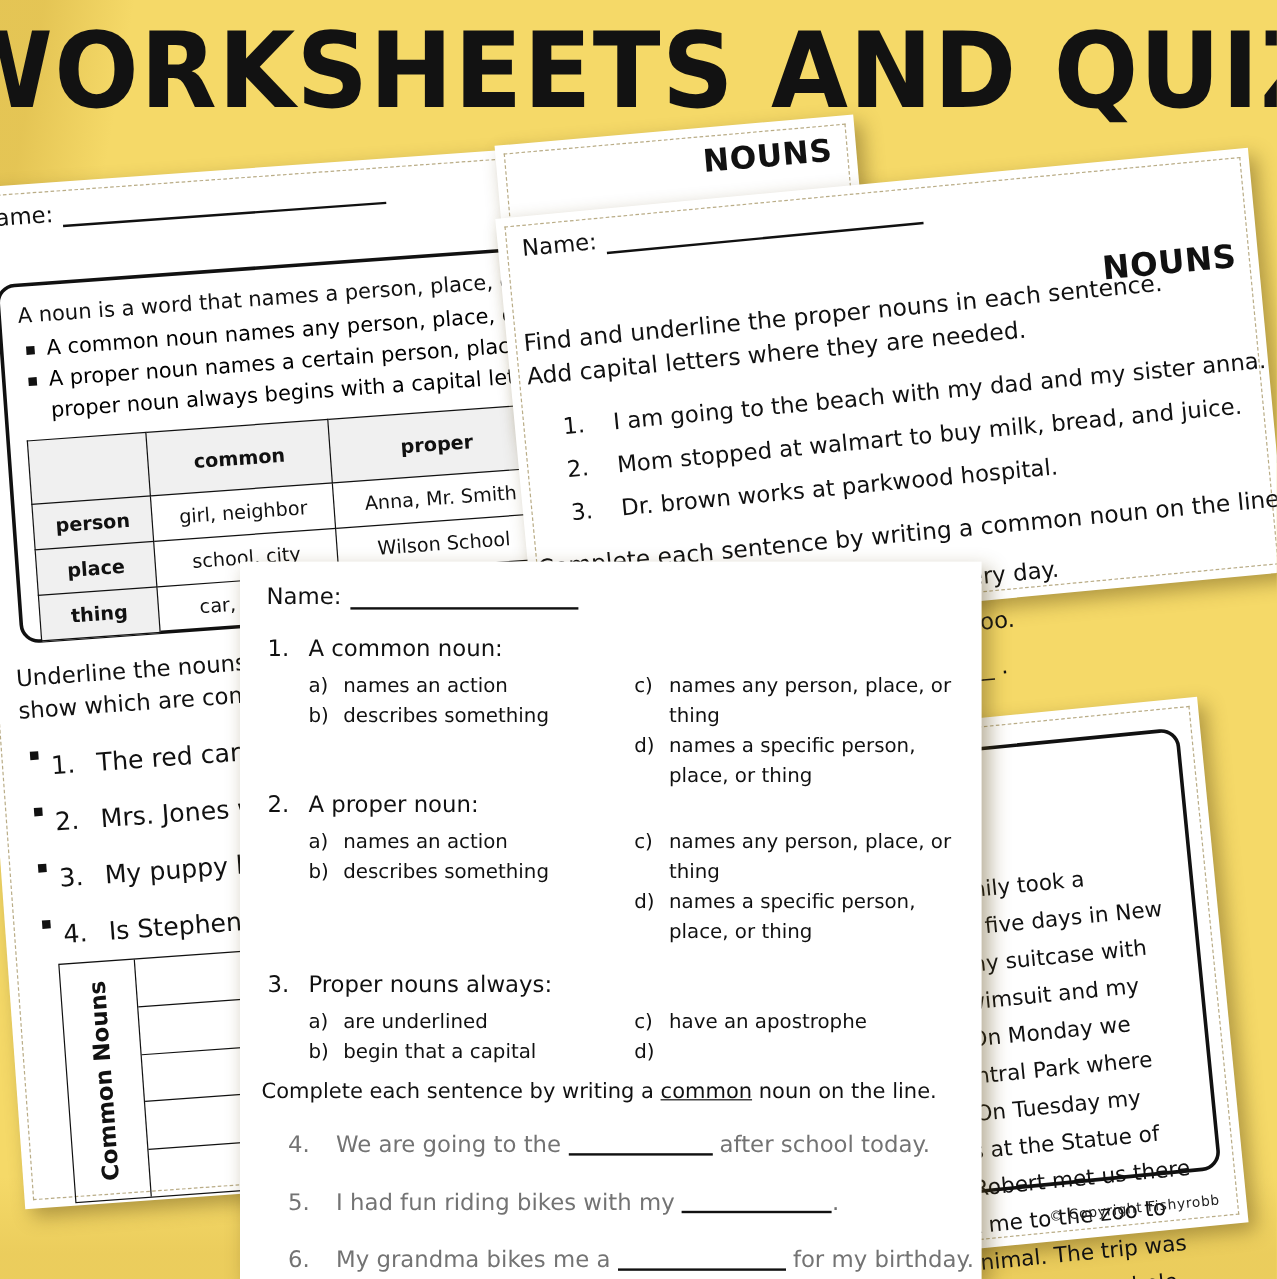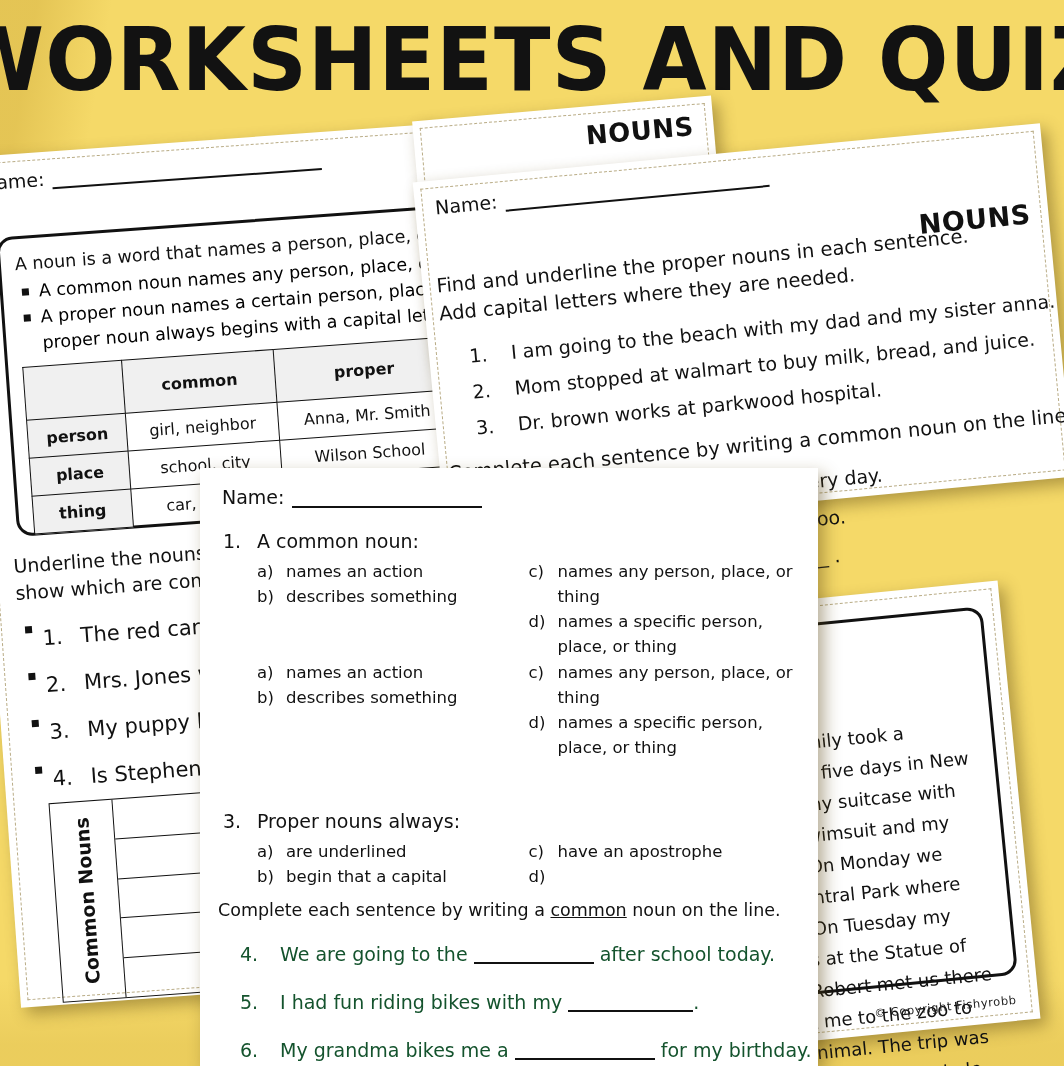--- a/index.html
+++ b/index.html
@@ -96,21 +96,21 @@
   #sheet5 .qblock{position:absolute;left:23px;right:18px;}
   .qstem{font-size:19px;color:#111;margin-bottom:7px;}
   .qstem b{font-weight:400;display:inline-block;width:34px;}
   .qopts{display:flex;gap:0;padding-left:34px;}
   .qcol{width:50%;}
   .qopt{font-size:16.5px;line-height:25px;color:#111;display:flex;gap:9px;}
   .qopt .mk{width:20px;flex:0 0 20px;}
   .fillinstr{position:absolute;left:18px;font-size:17.5px;color:#111;}
   .fillinstr u{text-decoration:underline;}
   ol.fills{position:absolute;left:40px;margin:0;padding:0;list-style:none;right:18px;}
-  ol.fills li{font-size:19px;line-height:48px;color:#14532d;white-space:nowrap;}
+  ol.fills li{font-size:19px;line-height:48px;color:#737373;white-space:nowrap;}
   ol.fills li b{font-weight:400;display:inline-block;width:40px;}
   .blank{display:inline-block;border-bottom:2px solid #111;vertical-align:-3px;}
 </style>
 </head>
 <body>
 
 <div class="bg-shade"></div>
 
 <div class="title">WORKSHEETS AND QUIZ</div>
 
@@ -252,20 +252,23 @@
             </div>
           <div class="qopt">
               <span class="mk">d)</span>
               <span>names a specific person, place, or thing</span>
             </div>
         </div>
       </div>
     </div>
 
     <div class="qblock" style="top:192px;">
+      <div class="qstem">
+        <b>2.</b><span>A proper noun:</span>
+      </div>
       <div class="qopts">
         <div class="qcol">
           <div class="qopt">
               <span class="mk">a)</span>
               <span>names an action</span>
             </div>
           <div class="qopt">
               <span class="mk">b)</span>
               <span>describes something</span>
             </div>

